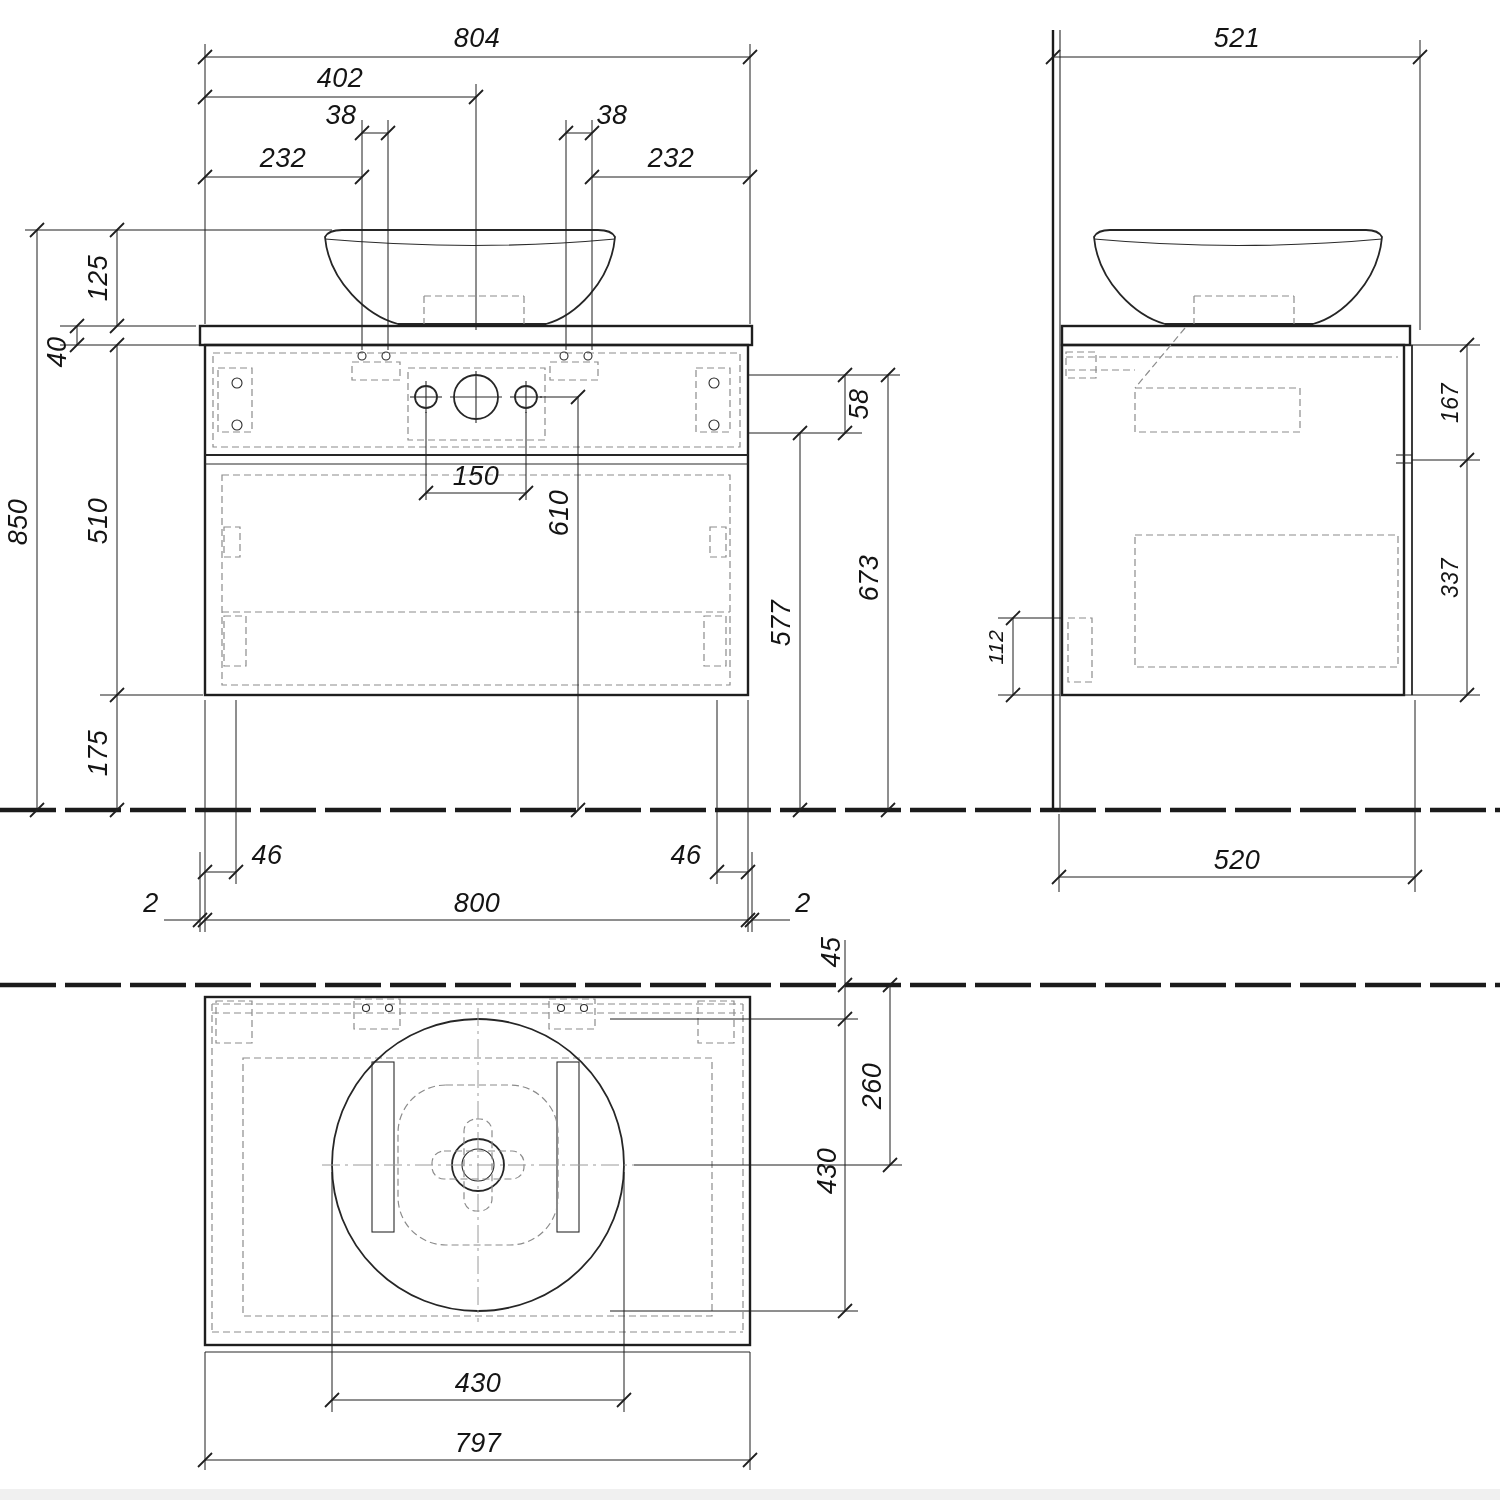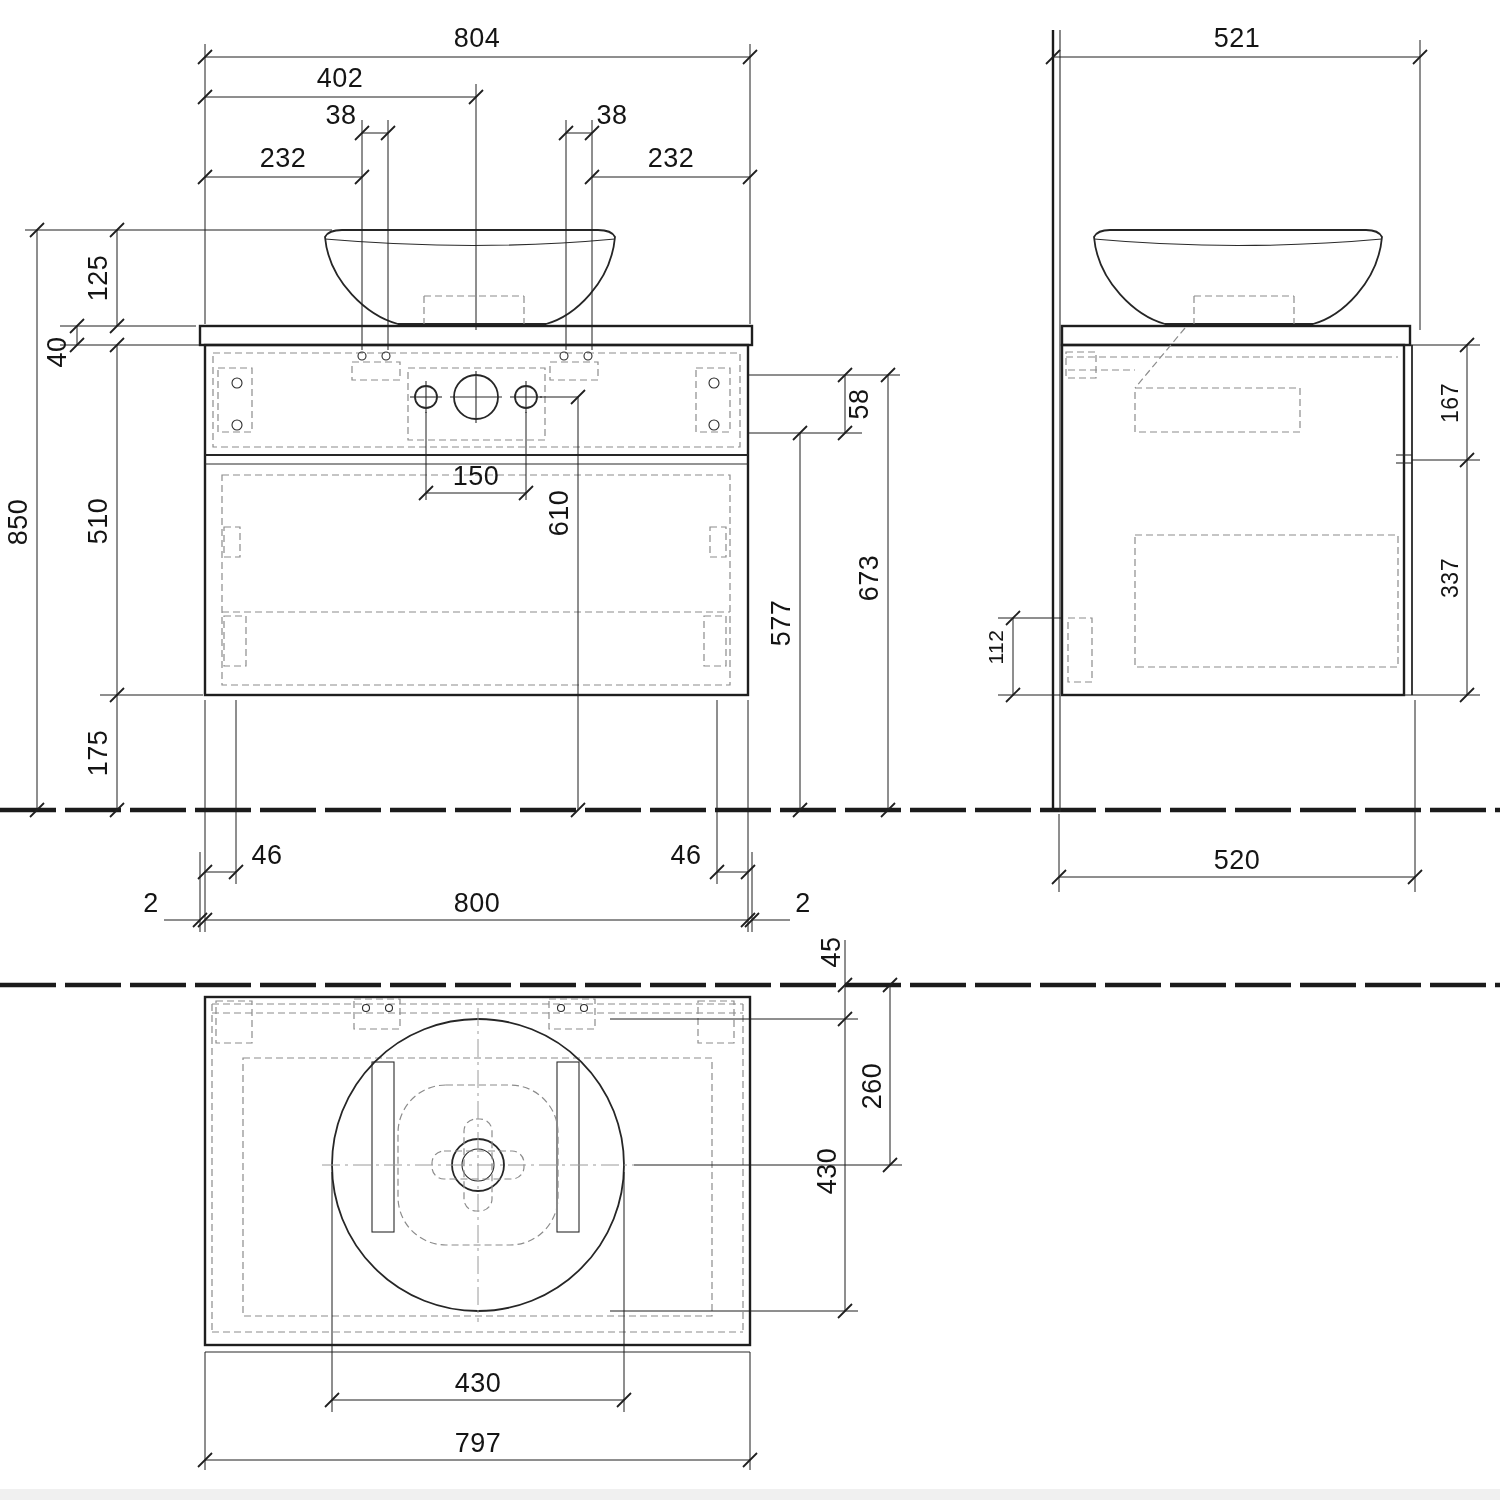--- a/index.html
+++ b/index.html
@@ -1,16 +1,16 @@
 <!DOCTYPE html>
 <html><head>
 <meta charset="utf-8">
 <style>
   html,body{margin:0;padding:0;background:#fff;}
-  #stage{position:relative;width:1500px;height:1500px;background:#ffffff;overflow:hidden;}
+  #stage{position:relative;width:1500px;height:1500px;background:#ffffff;overflow:hidden;font-style:italic;}
   svg text{font-family:"Liberation Sans",sans-serif;font-size:27px;fill:#141414;letter-spacing:.5px;}
   svg .txt-sm{font-size:23px;}
   svg .txt-xs{font-size:21px;}
   .s{fill:none;stroke:#262626;stroke-width:1.8;}
   .sw{fill:none;stroke:#1e1e1e;stroke-width:2.4;}
   .sthin{fill:none;stroke:#2b2b2b;stroke-width:1.1;}
   .d{fill:none;stroke:#8c8c8c;stroke-width:1.2;stroke-dasharray:7 4;}
   .cl{fill:none;stroke:#9a9a9a;stroke-width:1;stroke-dasharray:18 5 3 5;}
   .ext,.dim{fill:none;stroke:#1f1f1f;stroke-width:1;}
   .floor{fill:none;stroke:#1b1b1b;stroke-width:4.5;stroke-dasharray:56 9;}

